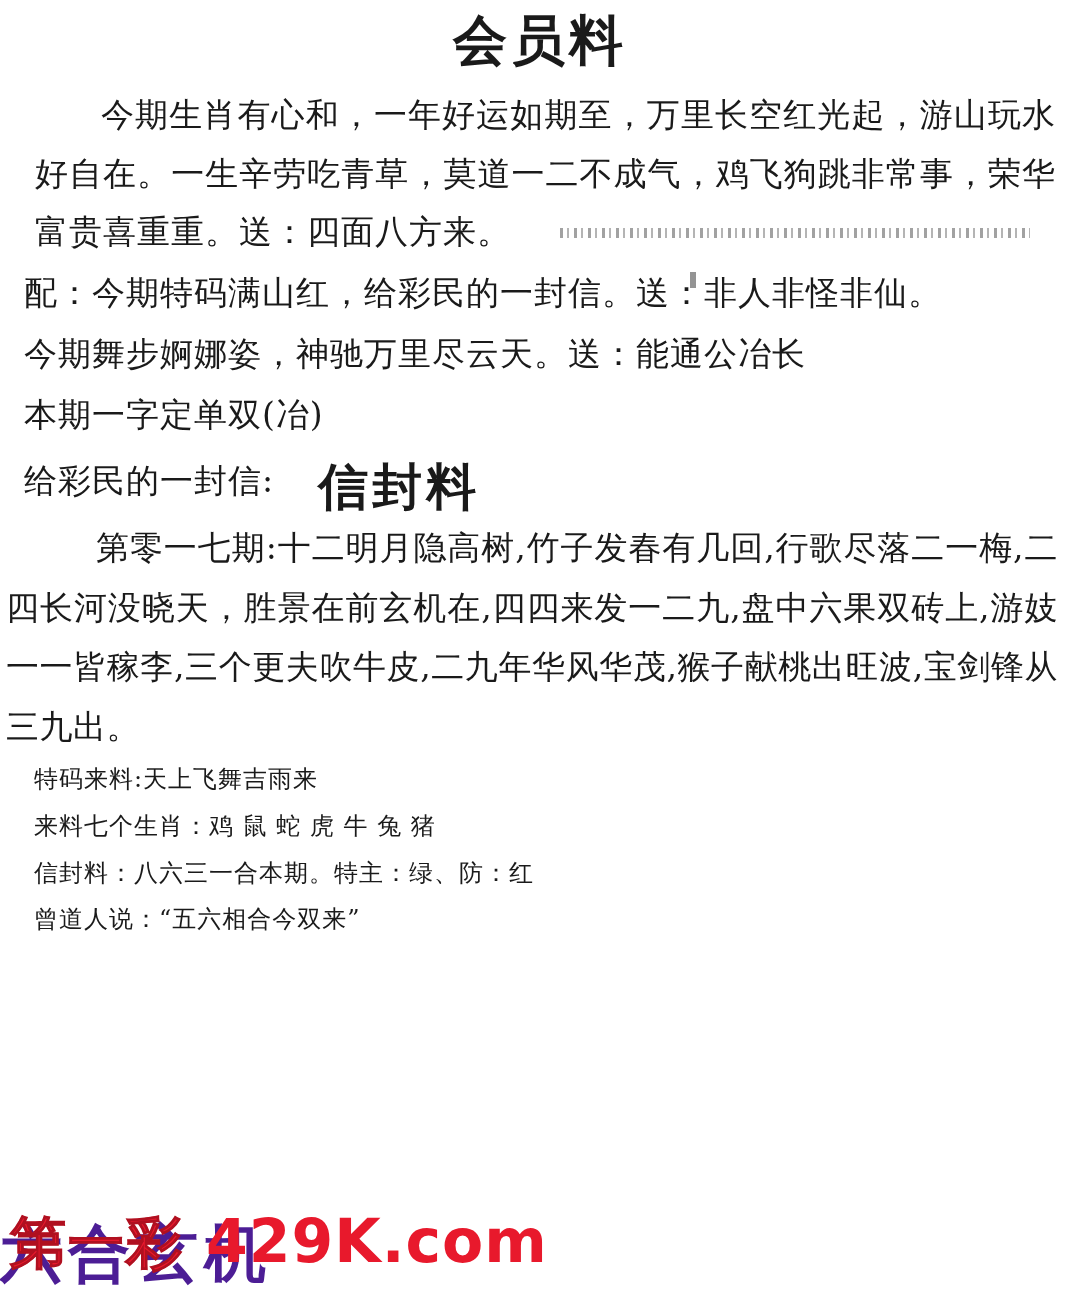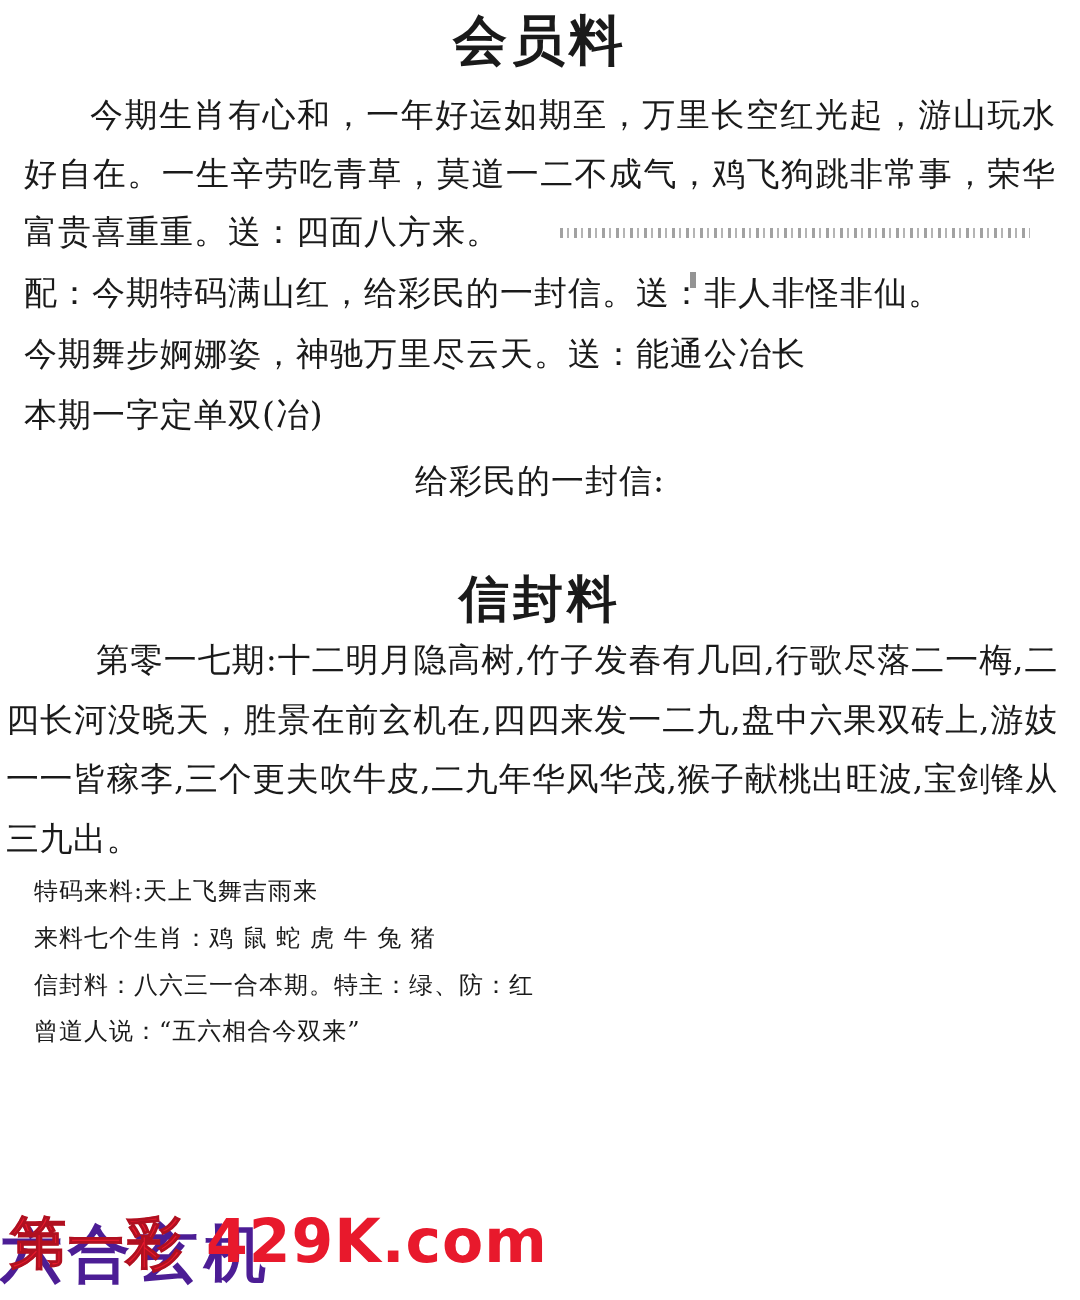--- a/index.html
+++ b/index.html
@@ -37,37 +37,36 @@
   
   .para {
     font-size: 33px;
     line-height: 1.78;
     letter-spacing: 1px;
     padding: 0 24px 0 24px;
     text-align: justify;
     font-family: "DejaVu Serif", "Liberation Serif", serif;
   }
   .para.indent { text-indent: 66px; }
-  .block-1 { margin-top: 18px; }
+  .block-1 { margin-top: 18px; margin-left: 11px; }
   .line {
     font-size: 33px;
     line-height: 1.85;
     letter-spacing: 1px;
     padding: 0 24px;
     white-space: nowrap;
     font-family: "DejaVu Serif", "Liberation Serif", serif;
   }
 
   
   .sec2-row {
     display: flex;
-    align-items: center;
+    align-items: flex-end;
     padding: 14px 24px 0 24px;
-    gap: 62px;
-    flex-direction: column;
+    gap: 44px;
   }
   .sec2-label {
     font-size: 33px;
     letter-spacing: 1px;
     padding-bottom: 8px;
     white-space: nowrap;
   }
   .sec2-title {
     font-size: 50px;
     font-weight: bold;

